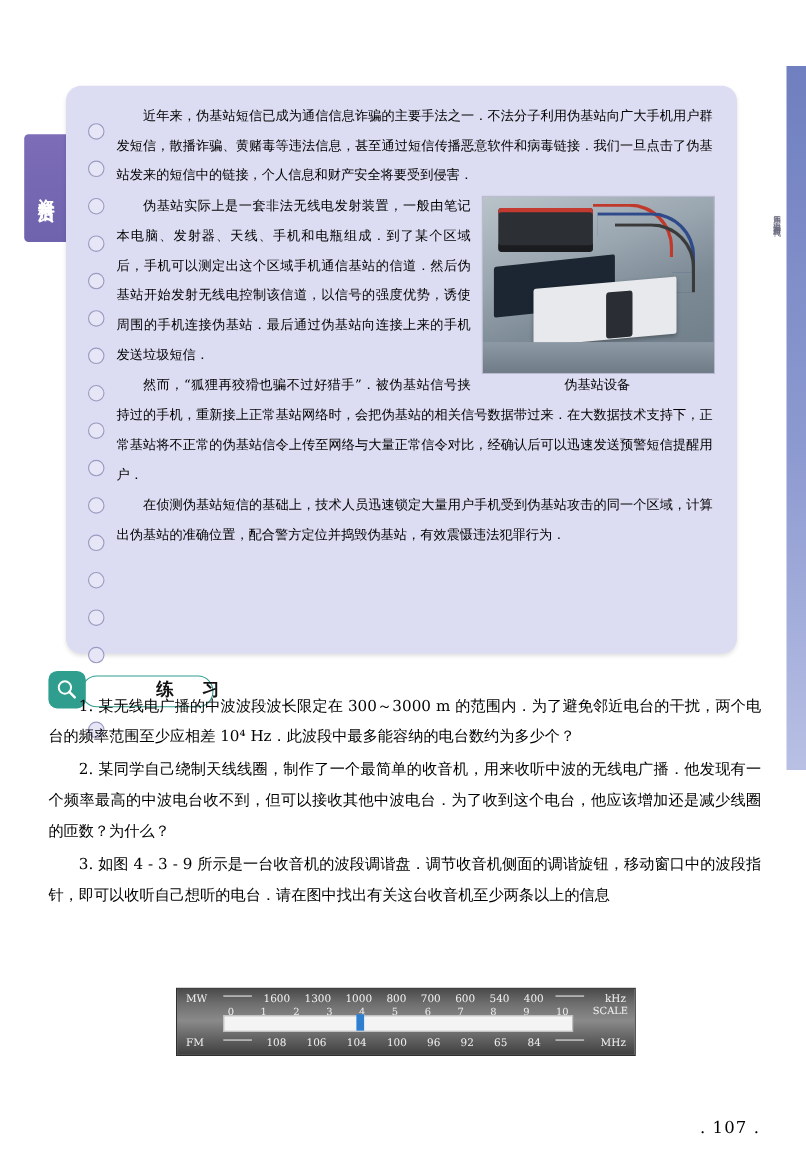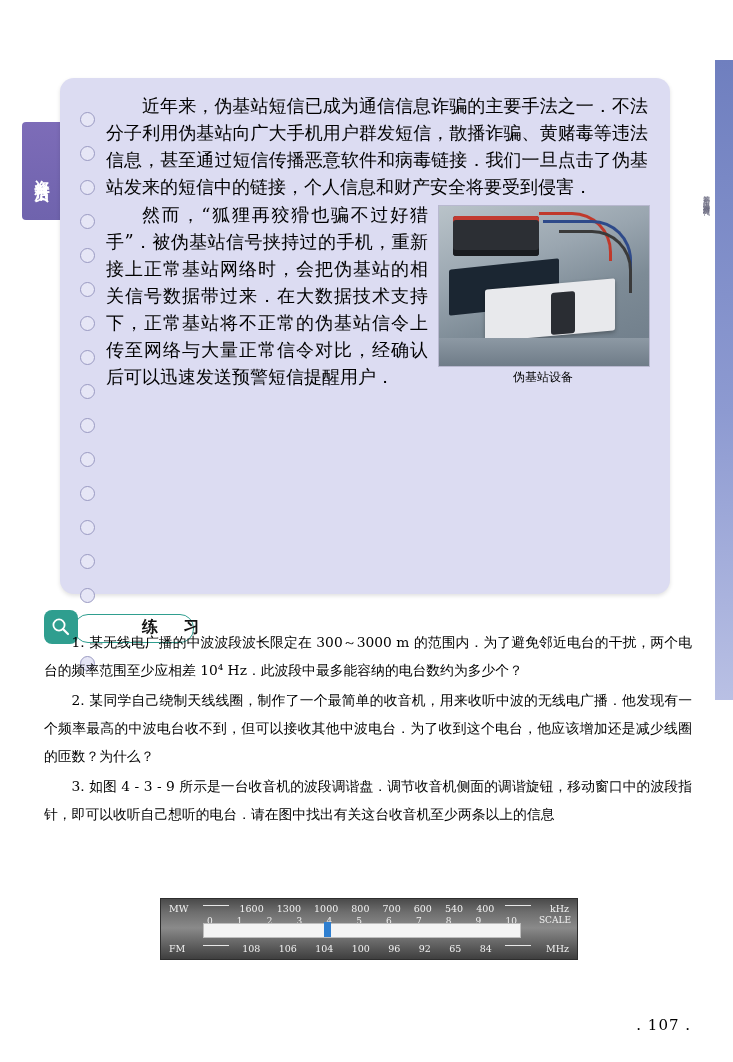--- a/index.html
+++ b/index.html
@@ -98,21 +98,21 @@
   }
   .card-title {
     text-align: center;
     font-weight: bold;
     font-size: 15px;
     margin-bottom: 8px;
     letter-spacing: 1px;
   }
   .card p {
     margin: 0 0 1px 0;
-    font-size: 18px;
+    font-size: 12px;
     line-height: 27px;
     text-indent: 2em;
     text-align: justify;
   }
 
   
   .fig-wrap {
     float: right;
     width: 210px;
     margin: 4px 0 2px 10px;
@@ -357,21 +357,23 @@
           <div class="wire3"></div>
           <div class="blk1"></div>
           <div class="blk2"></div>
           <div class="blk3"></div>
           <div class="blk4"></div>
           <div class="base"></div>
         </div>
         <div class="fig-cap" style="margin-top:1px">伪基站设备</div>
       </div>
 
+      <p>伪基站实际上是一套非法无线电发射装置，一般由笔记本电脑、发射器、天线、手机和电瓶组成．到了某个区域后，手机可以测定出这个区域手机通信基站的信道．然后伪基站开始发射无线电控制该信道，以信号的强度优势，诱使周围的手机连接伪基站．最后通过伪基站向连接上来的手机发送垃圾短信．</p>
       <p>然而，“狐狸再狡猾也骗不过好猎手”．被伪基站信号挟持过的手机，重新接上正常基站网络时，会把伪基站的相关信号数据带过来．在大数据技术支持下，正常基站将不正常的伪基站信令上传至网络与大量正常信令对比，经确认后可以迅速发送预警短信提醒用户．</p>
+      <p>在侦测伪基站短信的基础上，技术人员迅速锁定大量用户手机受到伪基站攻击的同一个区域，计算出伪基站的准确位置，配合警方定位并捣毁伪基站，有效震慑违法犯罪行为．</p>
     </div>
   </div>
 
   <div class="ex-head">
     <div class="ex-pill"></div>
     <div class="ex-badge">
       <svg width="22" height="22" viewBox="0 0 22 22">
         <circle cx="9" cy="9" r="5.6" fill="none" stroke="#ffffff" stroke-width="1.8"></circle>
         <line x1="13" y1="13" x2="18" y2="18" stroke="#ffffff" stroke-width="2.2" stroke-linecap="round"></line>
       </svg>

